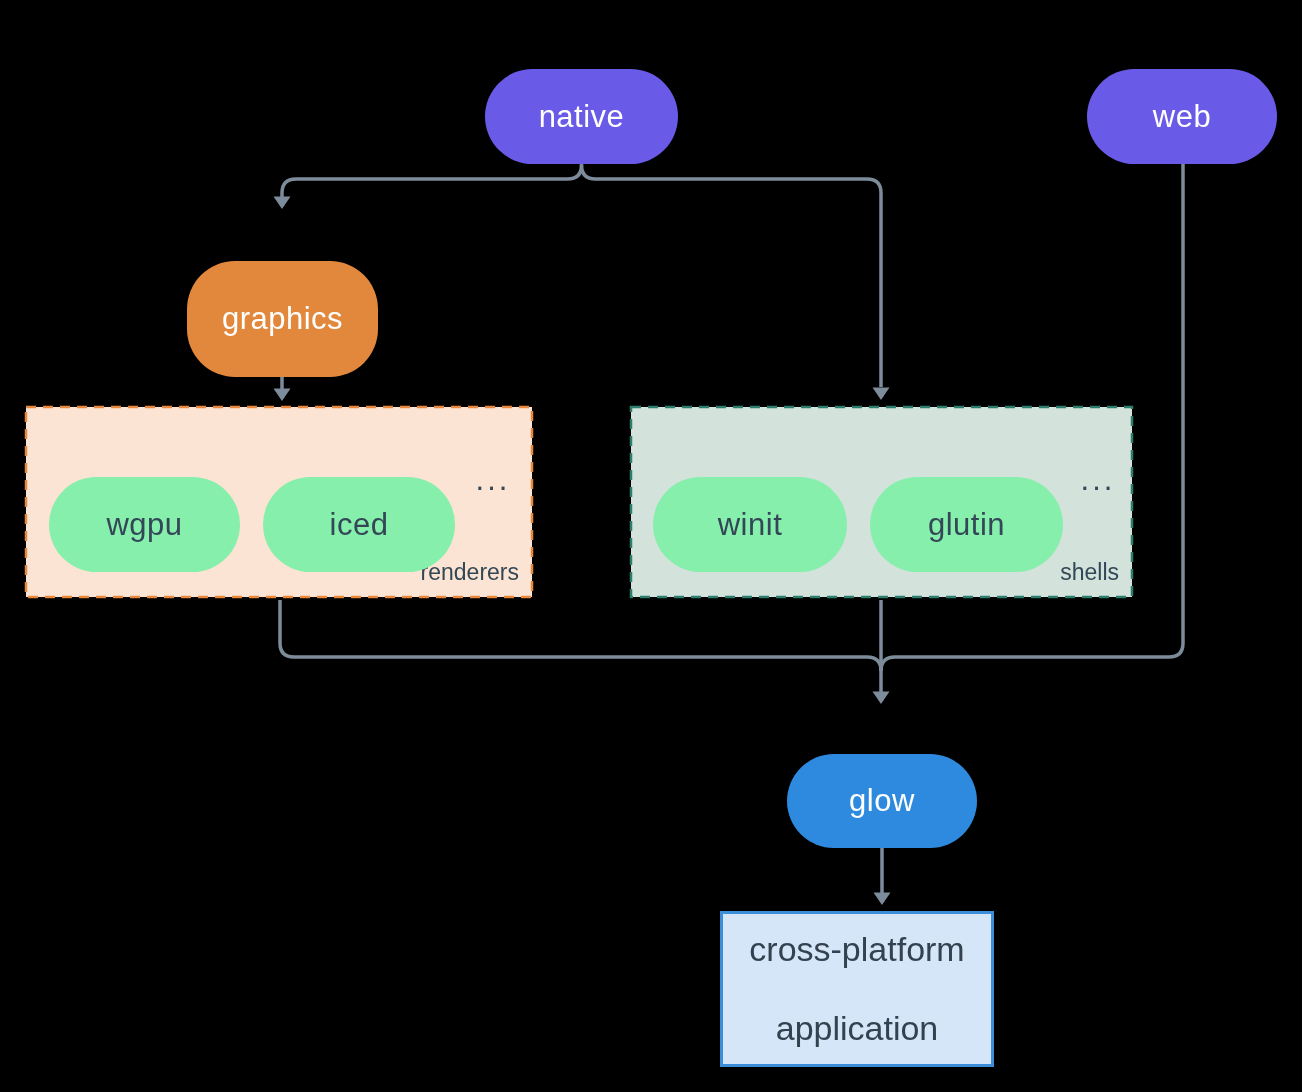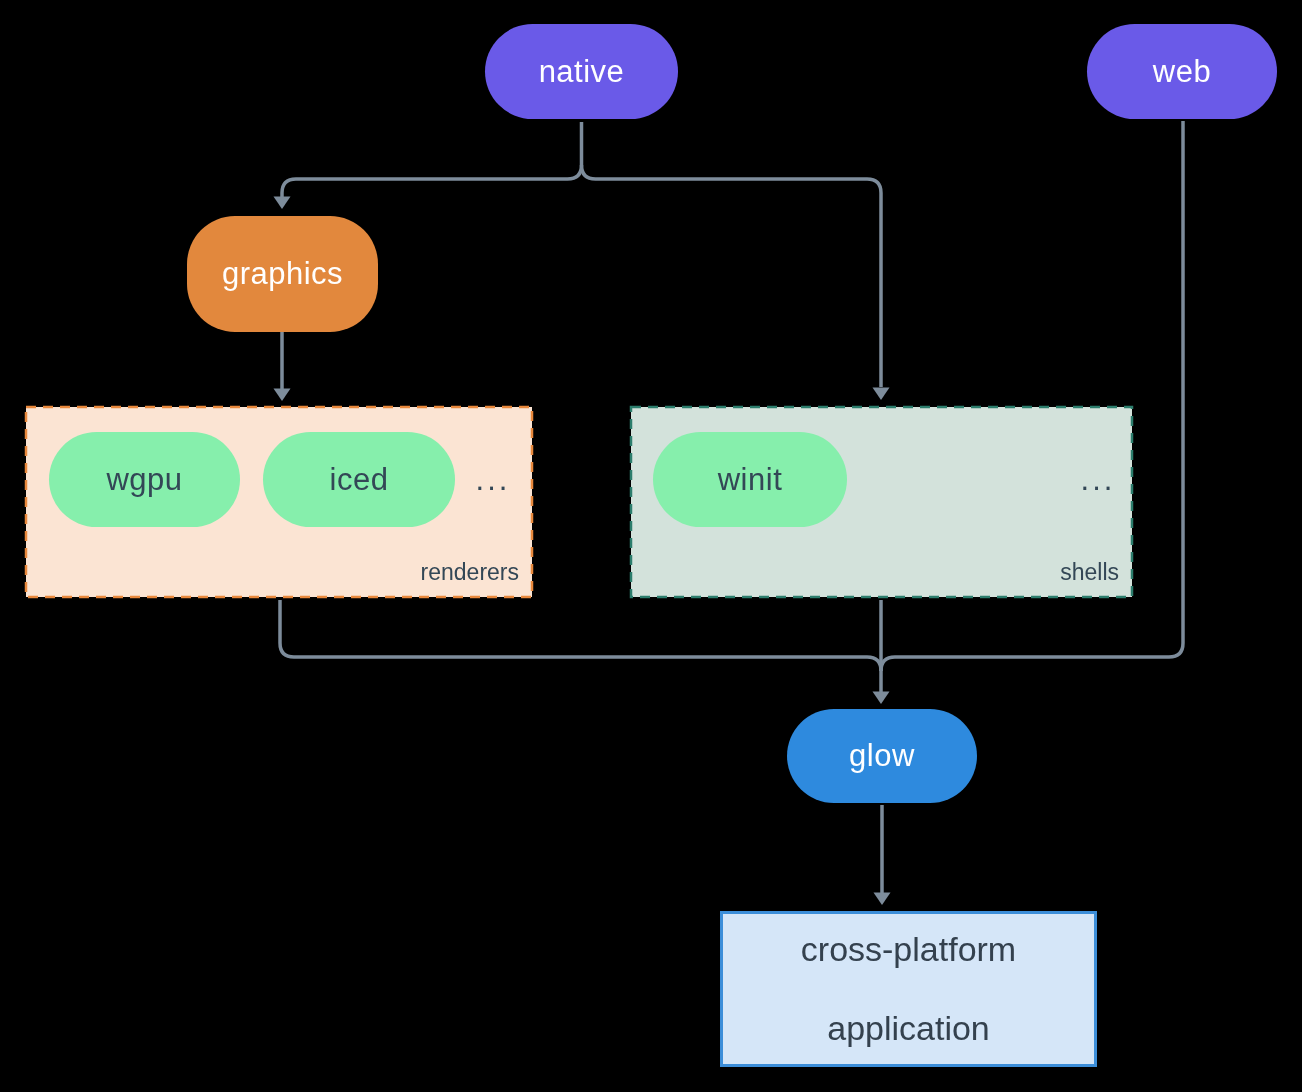--- a/index.html
+++ b/index.html
@@ -22,20 +22,21 @@
   }
   .pill {
     position: absolute;
     display: flex;
     align-items: center;
     justify-content: center;
     border-radius: 48px;
     font-size: 31px;
     letter-spacing: 0.5px;
     z-index: 2;
+    margin-top: 45px;
   }
   .pill.colored { color: #ffffff; }
   .pill.white   { background: #86efac; color: #334756; }
   .pill.purple  { background: #6a5ae8; }
   .pill.orange  { background: #e2883d; }
   .pill.blue    { background: #2e8ade; }
 
   .group {
     position: absolute;
     z-index: 1;
@@ -58,21 +59,21 @@
     align-items: center;
     justify-content: center;
     font-size: 31px;
     letter-spacing: 3px;
     color: #334756;
   }
   #app-box {
     position: absolute;
     left: 720px;
     top: 911px;
-    width: 377px;
+    width: 274px;
     height: 156px;
     box-sizing: border-box;
     background: #d5e6f8;
     border: 3px solid #3c8ed9;
     display: flex;
     flex-direction: column;
     align-items: center;
     justify-content: center;
     font-size: 34px;
     line-height: 47px;
@@ -132,20 +133,21 @@
 
   <div id="group-renderers" class="group">
     <div id="pill-wgpu" class="pill white">wgpu</div>
     <div id="pill-glow" class="pill white">iced</div>
     <div class="dots">...</div>
     <div class="group-label">renderers</div>
   </div>
 
   <div id="group-shells" class="group">
     <div id="pill-winit" class="pill white">winit</div>
+    <div id="pill-glutin" class="pill white">glutin</div>
     <div class="dots">...</div>
     <div class="group-label">shells</div>
   </div>
 
   <div id="node-iced" class="pill colored blue">glow</div>
 
   <div id="app-box">
     <div>cross-platform</div>
     <div>application</div>
   </div>

